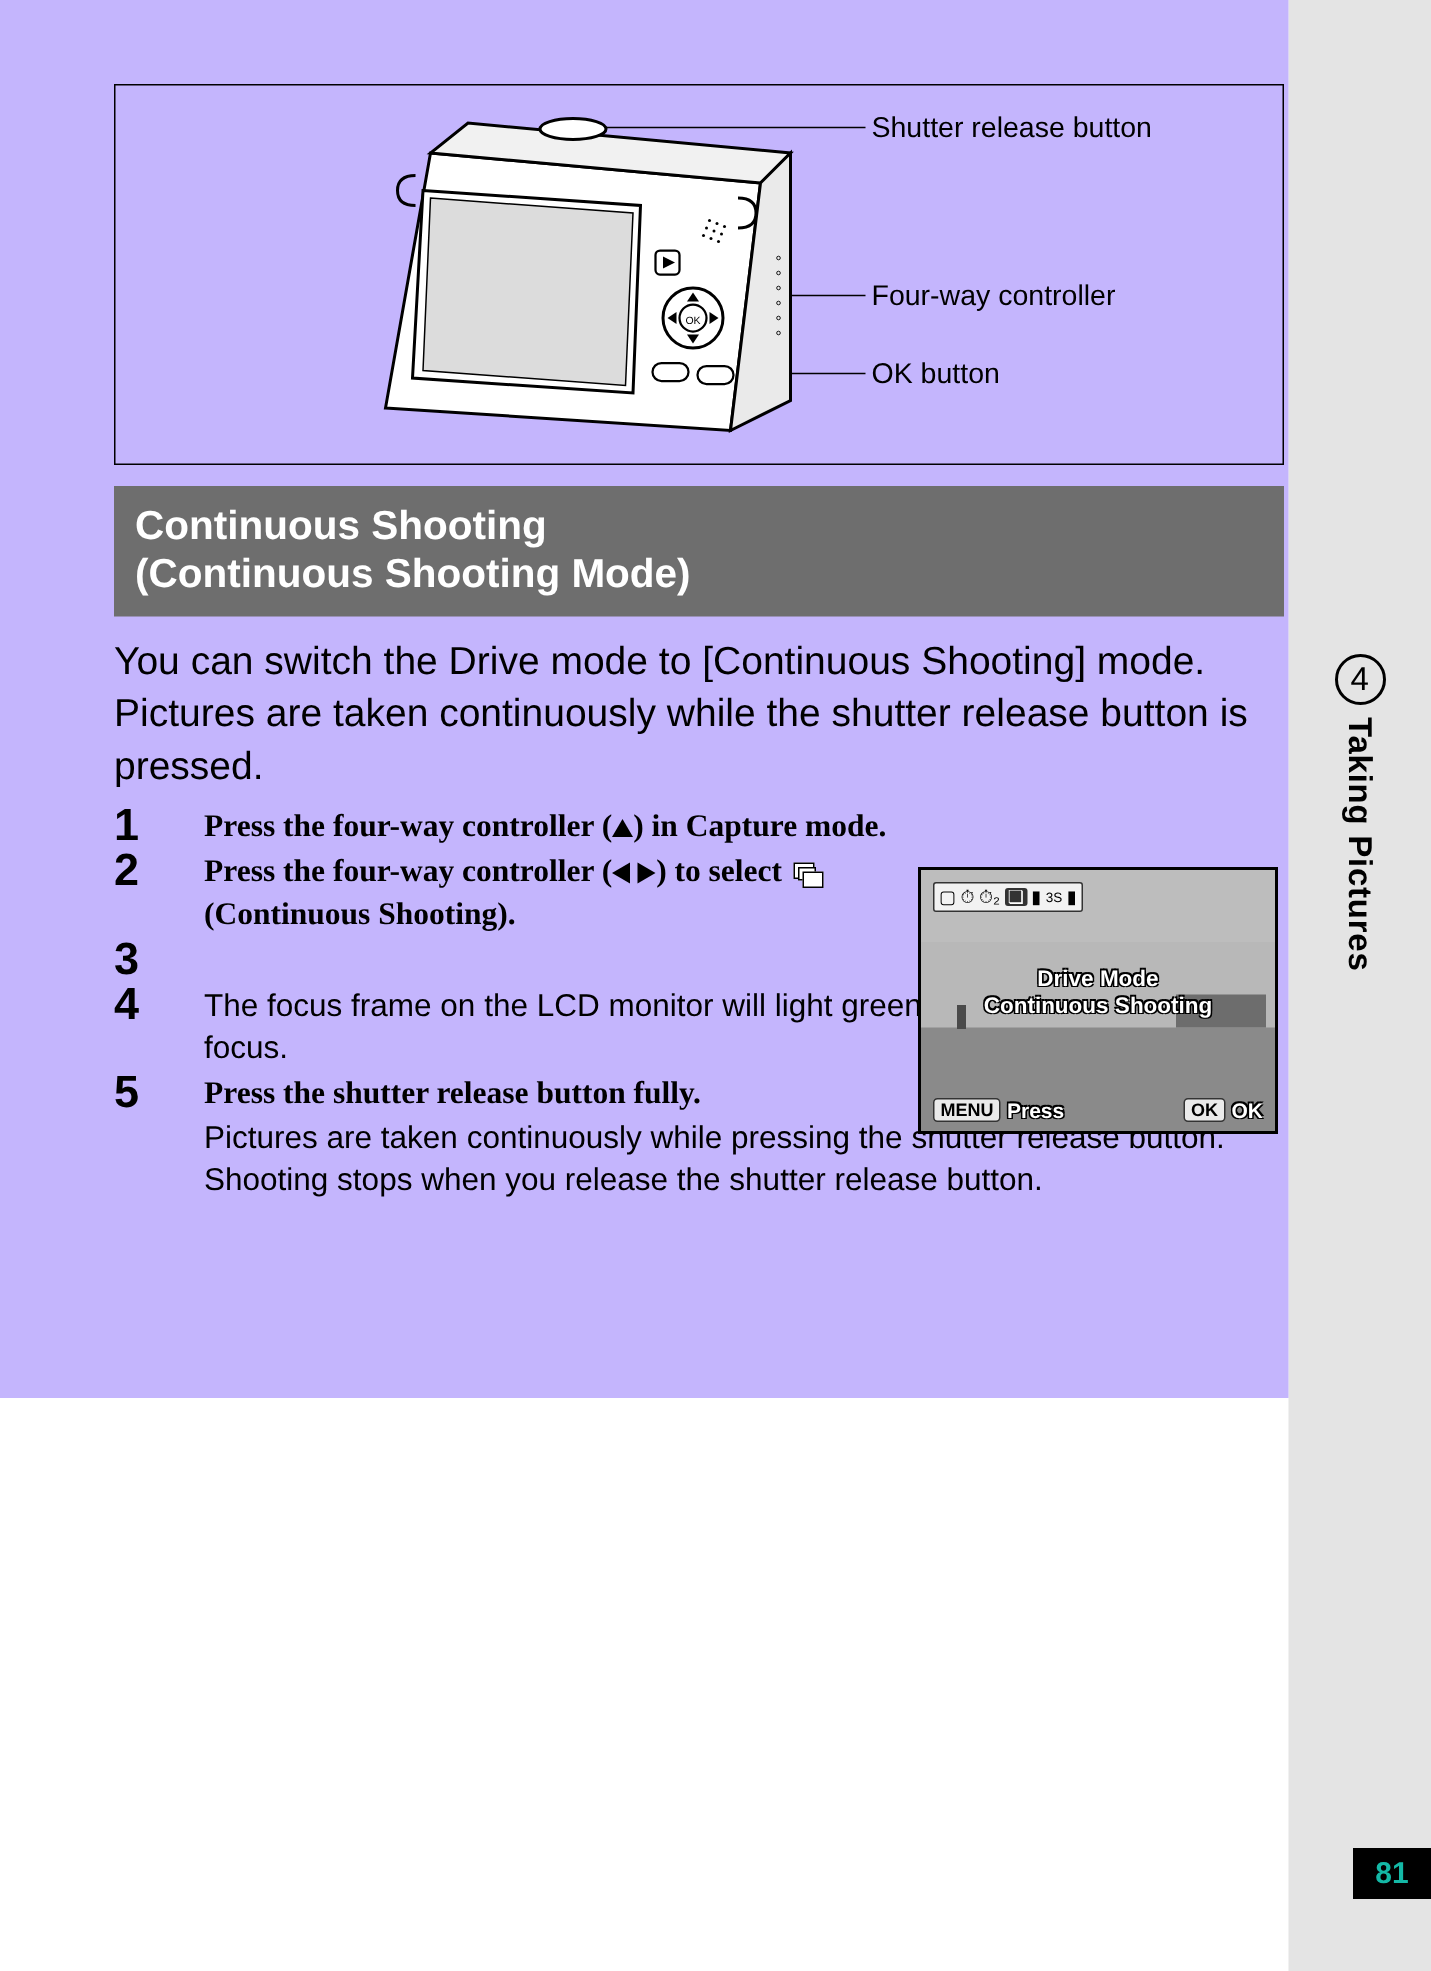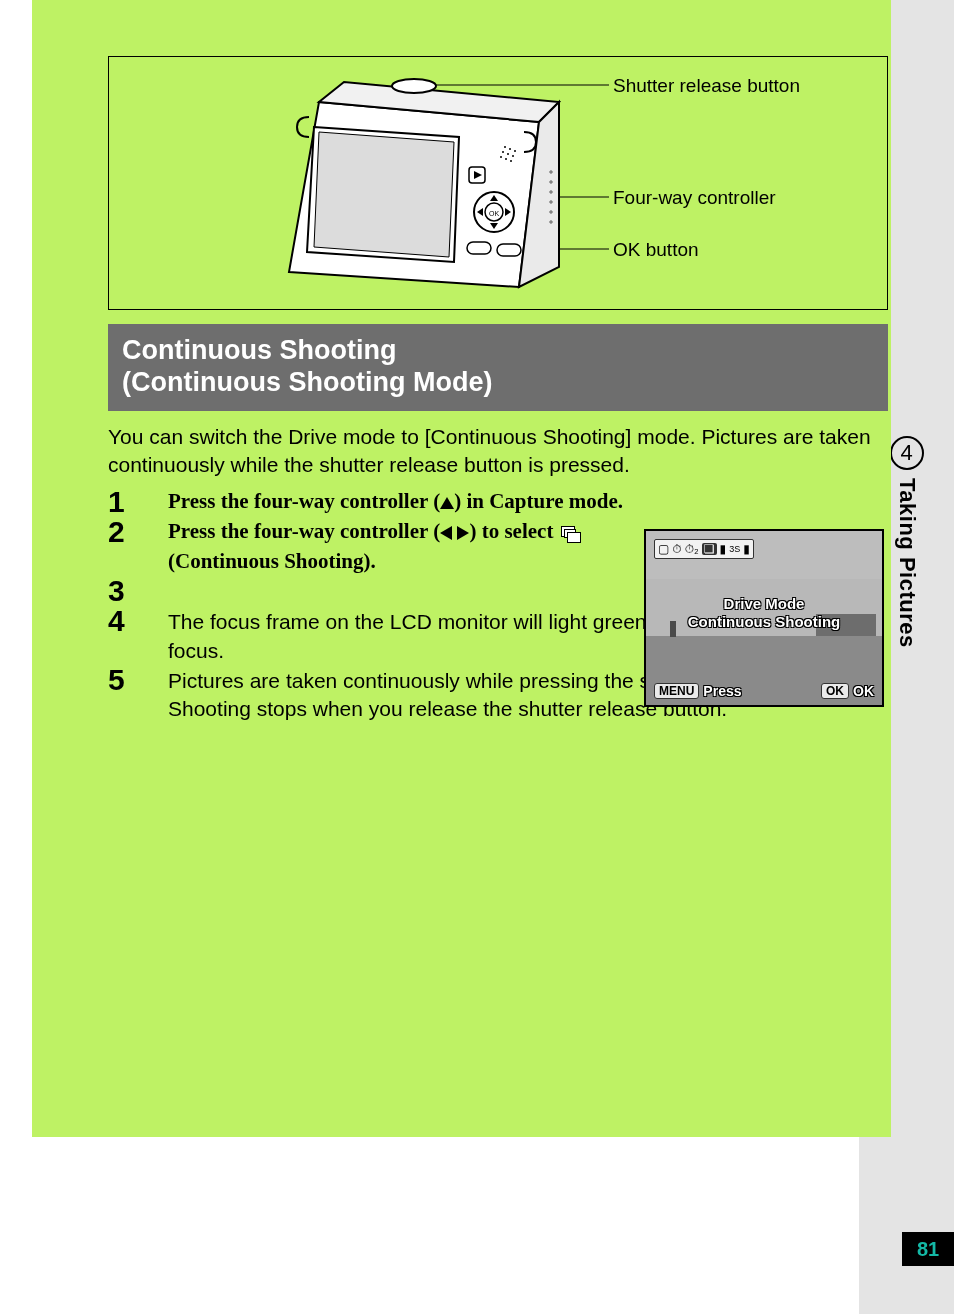--- a/index.html
+++ b/index.html
@@ -8,24 +8,23 @@
     height: 1314px;
     background: #fff;
     font-family: Arial, Helvetica, sans-serif;
     position: relative;
     color: #000;
   }
   .page {
     position: absolute;
     left: 0; top: 0;
     width: 859px;
-    height: 1137px;
+    height: 932px;
     padding: 56px 0 0 76px;
-    background: #bef264;
-    margin-left: 32px;
+    background: #c4b5fd;
   }
   
   .sidetab {
     position: absolute;
     right: 0; top: 0;
     width: 95px;
     height: 1314px;
     background: #e4e4e4;
   }
   .sidetab .chapter-badge {
@@ -85,21 +84,21 @@
     color: #fff;
     padding: 10px 14px 12px;
     margin-top: 14px;
     font-size: 27px;
     font-weight: bold;
     line-height: 1.2;
   }
 
   .intro {
     width: 780px;
-    font-size: 21px;
+    font-size: 26px;
     line-height: 1.35;
     margin-top: 12px;
   }
 
   
   .steps {
     width: 780px;
     margin-top: 8px;
     position: relative;
   }
@@ -323,20 +322,21 @@
     <div class="step">
       <div class="step-num">4</div>
       <div class="step-body">
         <div class="step-desc">The focus frame on the LCD monitor will light green when the camera is in focus.</div>
       </div>
     </div>
 
     <div class="step">
       <div class="step-num">5</div>
       <div class="step-body">
+        <div class="step-title">Press the shutter release button fully.</div>
         <div class="step-desc">Pictures are taken continuously while pressing the shutter release button. Shooting stops when you release the shutter release button.</div>
       </div>
     </div>
 
     <div class="lcd">
       <div class="landscape">
         <div class="sky"></div>
         <div class="ground"></div>
         <div class="building"></div>
         <div class="person"></div>

